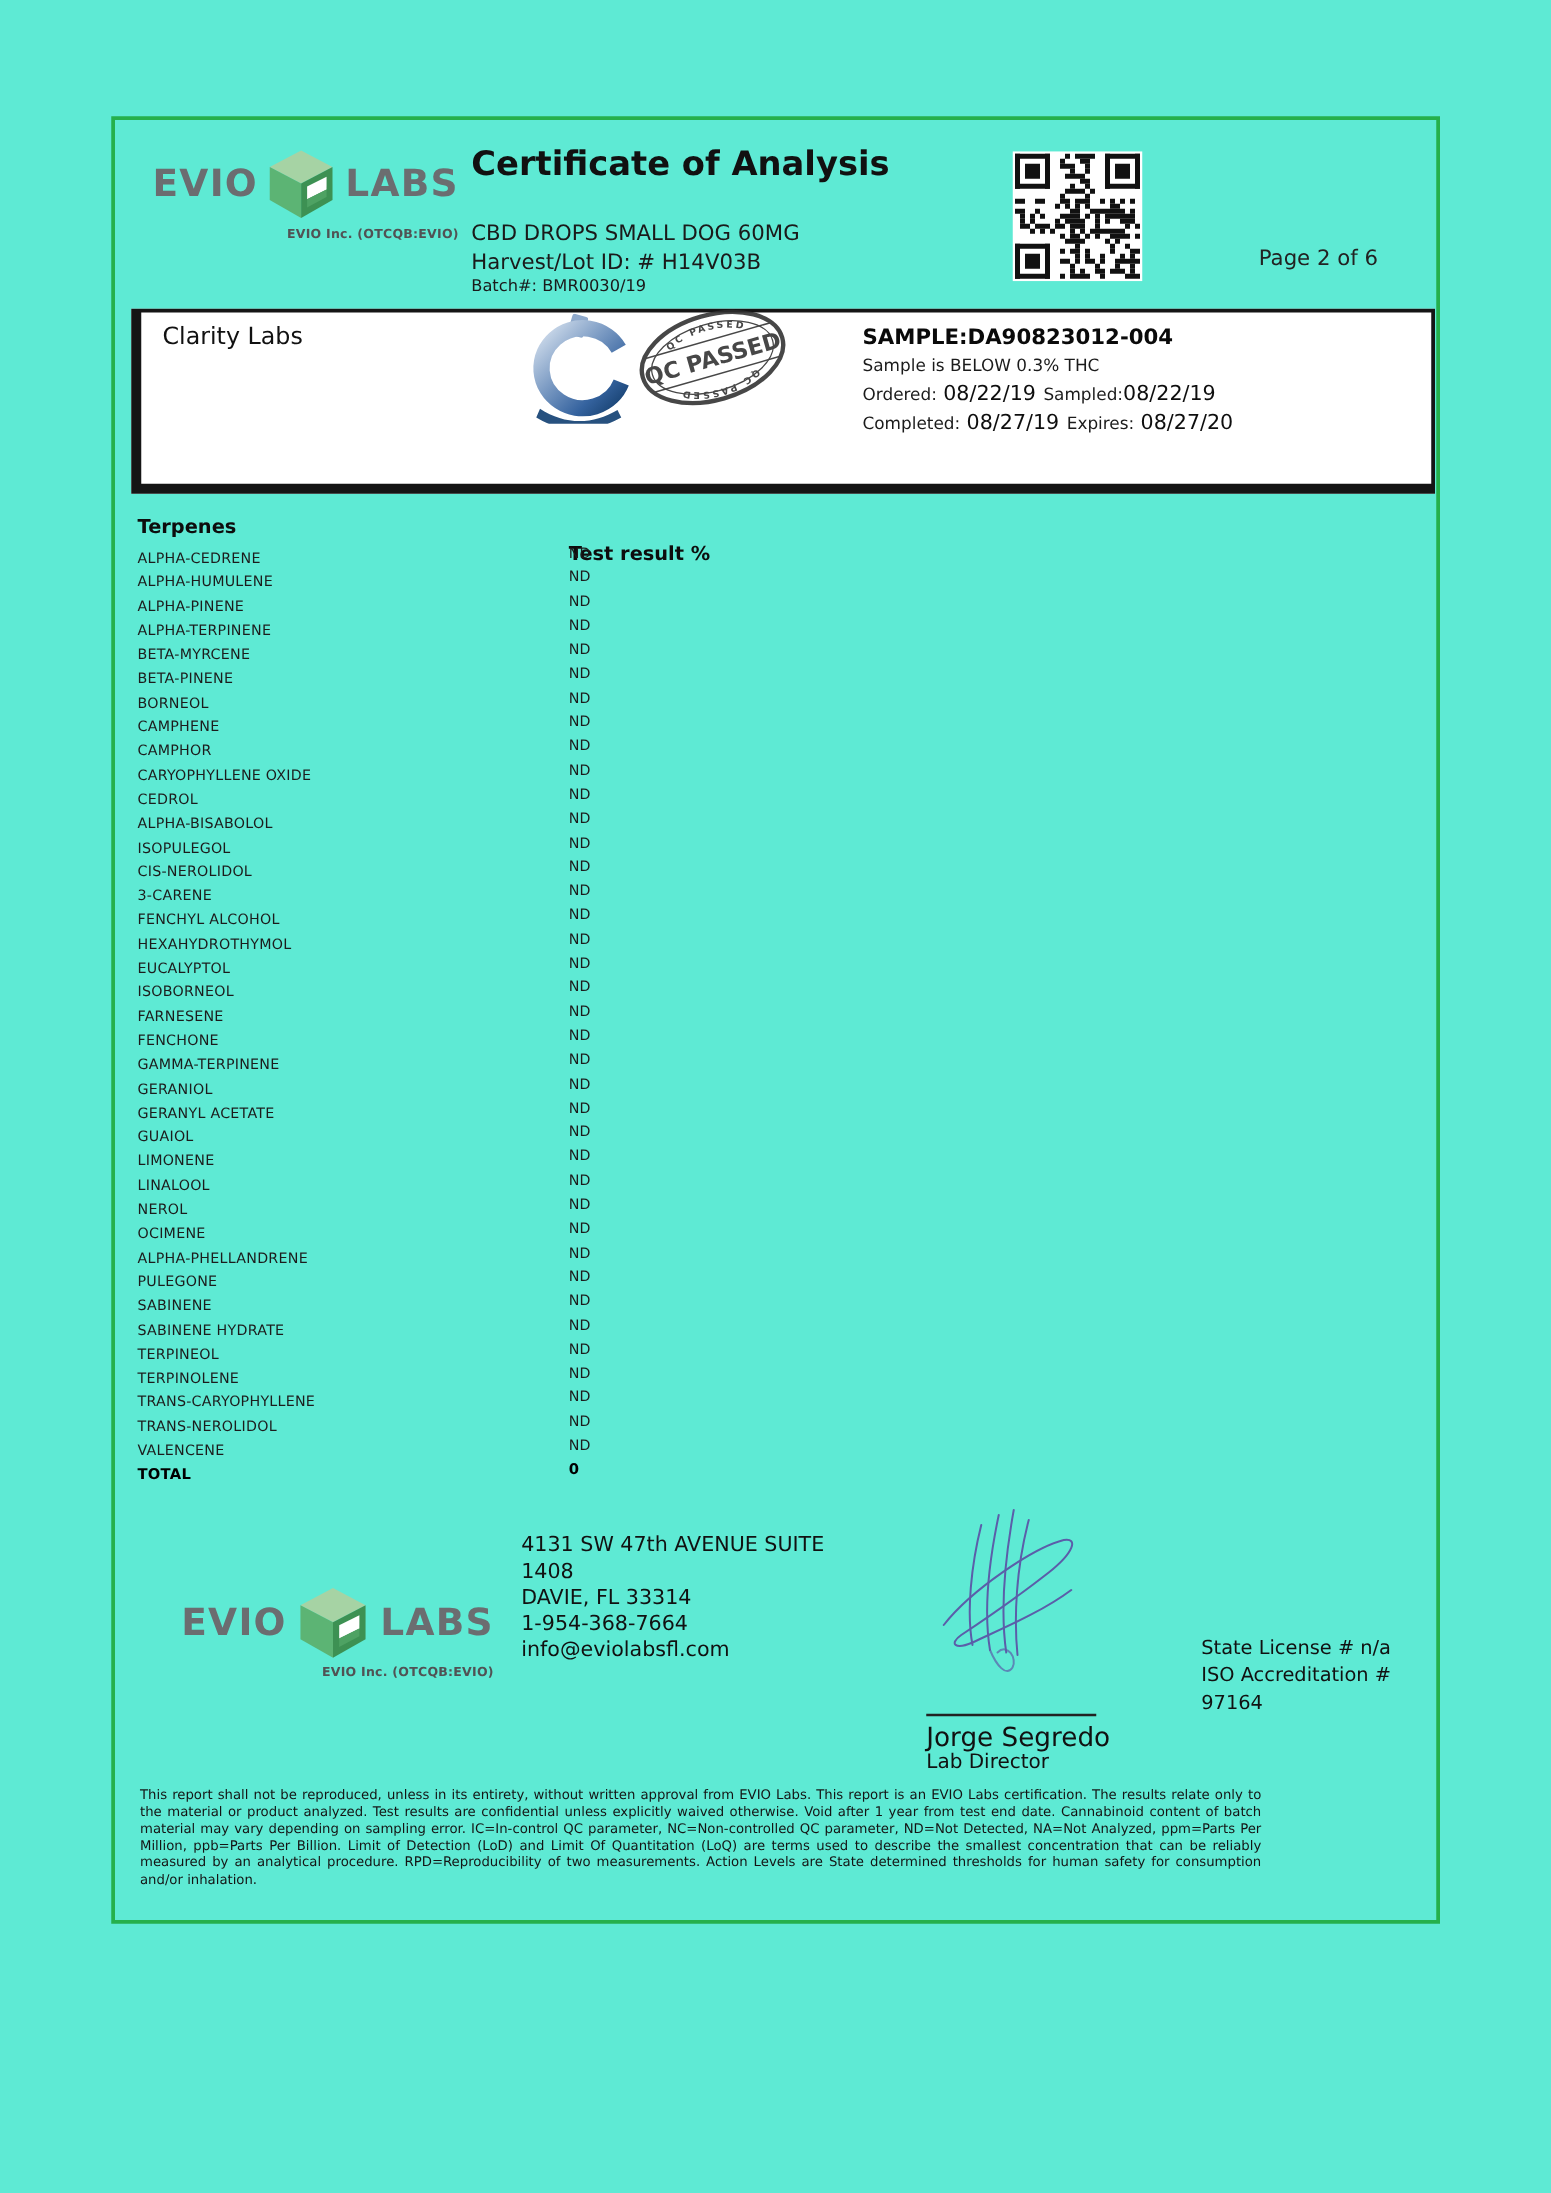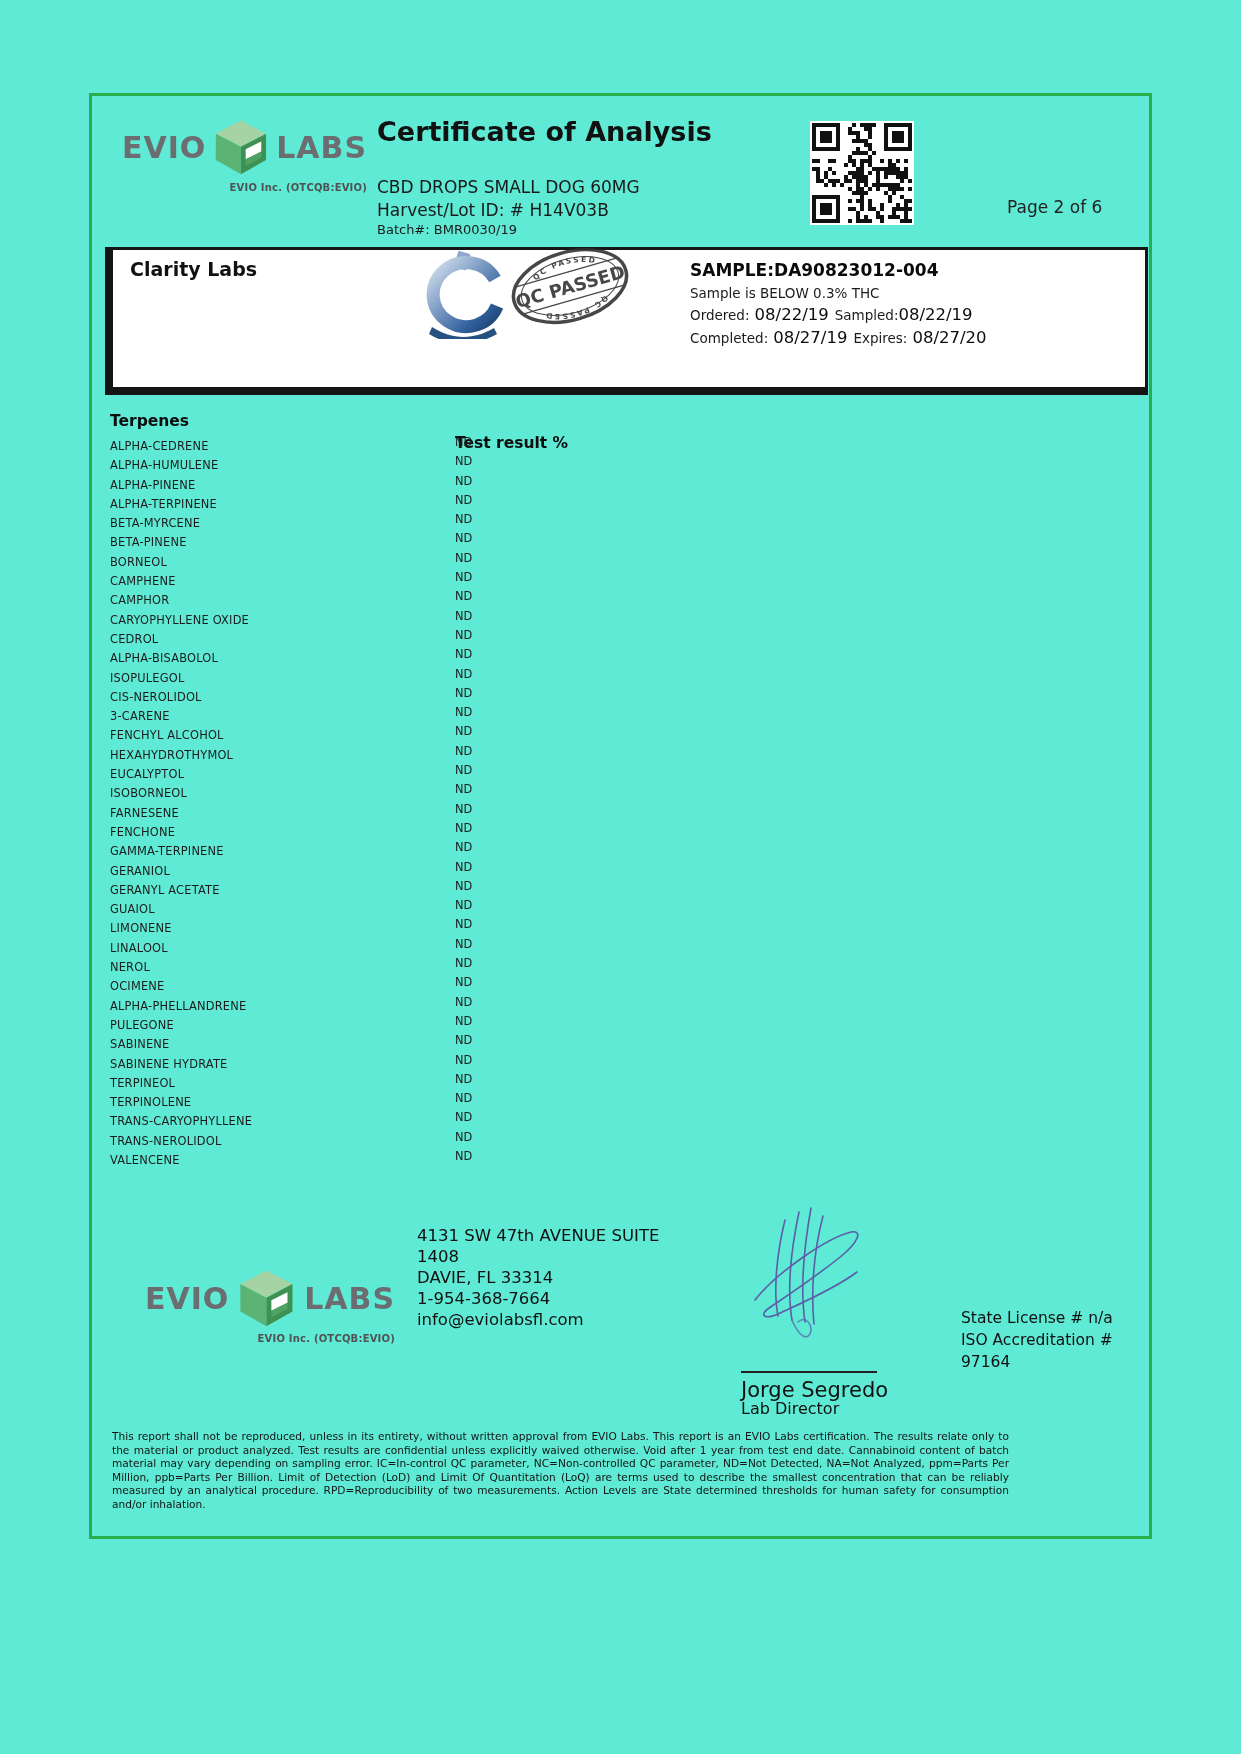--- a/index.html
+++ b/index.html
@@ -19,21 +19,21 @@
   #coa-title{left:377px;top:116px;font-size:27px;font-weight:bold;color:#111;}
   #product-name{left:377px;top:177px;font-size:17px;}
   #harvest-lot{left:377px;top:200px;font-size:17px;}
   #batch-no{left:377px;top:222px;font-size:13px;}
   #qr{left:810px;top:121px;}
   #page-label{left:1007px;top:197px;font-size:17px;color:#222;}
 
   
   #info-box{left:105px;top:247px;width:1043px;height:148px;box-sizing:border-box;
             border:3px solid #151515;border-left-width:8px;border-bottom-width:8px;background:#fff;}
-  #client-name{left:130px;top:258px;font-size:19px;font-weight:bold;color:#111;text-align:right;}
+  #client-name{left:130px;top:258px;font-size:19px;font-weight:normal;color:#111;text-align:right;}
   #client-lines{left:130px;top:286px;font-size:15px;line-height:19px;color:#222;}
   #g-logo{left:416px;top:251px;}
   #stamp{left:505px;top:234px;}
   #sample-block{left:690px;top:260px;width:440px;text-align:left;}
   #sample-id{font-size:17px;font-weight:bold;color:#0a0a0a;}
   #sample-thc{font-size:13.5px;margin-top:5px;color:#1b1b1b;}
   .date-line{margin-top:4px;white-space:nowrap;}
   .dl-label{font-size:13.5px;color:#1b1b1b;}
   .dl-date{font-size:16.5px;color:#0e0e0e;}
   .dl-gap{display:inline-block;width:6px;}
@@ -486,20 +486,24 @@
       <div class="trow">
       <span class="tname">TRANS-NEROLIDOL</span>
       <span class="tval">ND</span>
     </div>
       <div class="trow">
       <span class="tname">VALENCENE</span>
       <span class="tval">ND</span>
     </div>
     </div>
 
+  <div class="abs trow" id="total-row">
+    <span class="tname">TOTAL</span>
+    <span class="tval">0</span>
+  </div>
 
   <div class="abs logo" id="logo-bottom">
     <span class="wordmark">EVIO</span>
     <svg width="66" height="62" viewBox="0 0 100 100">
       <polygon points="50,4 92,26 50,48 8,26" fill="#a6d3a4"></polygon>
       <polygon points="8,26 50,48 50,94 8,70" fill="#5cb474"></polygon>
       <polygon points="92,26 50,48 50,94 92,70" fill="#3d9153"></polygon>
       <polygon points="58,52 84,39 84,56 58,69" fill="#ffffff"></polygon>
       <polygon points="58,69 84,56 84,66 58,80" fill="#4ea263"></polygon>
     </svg>

